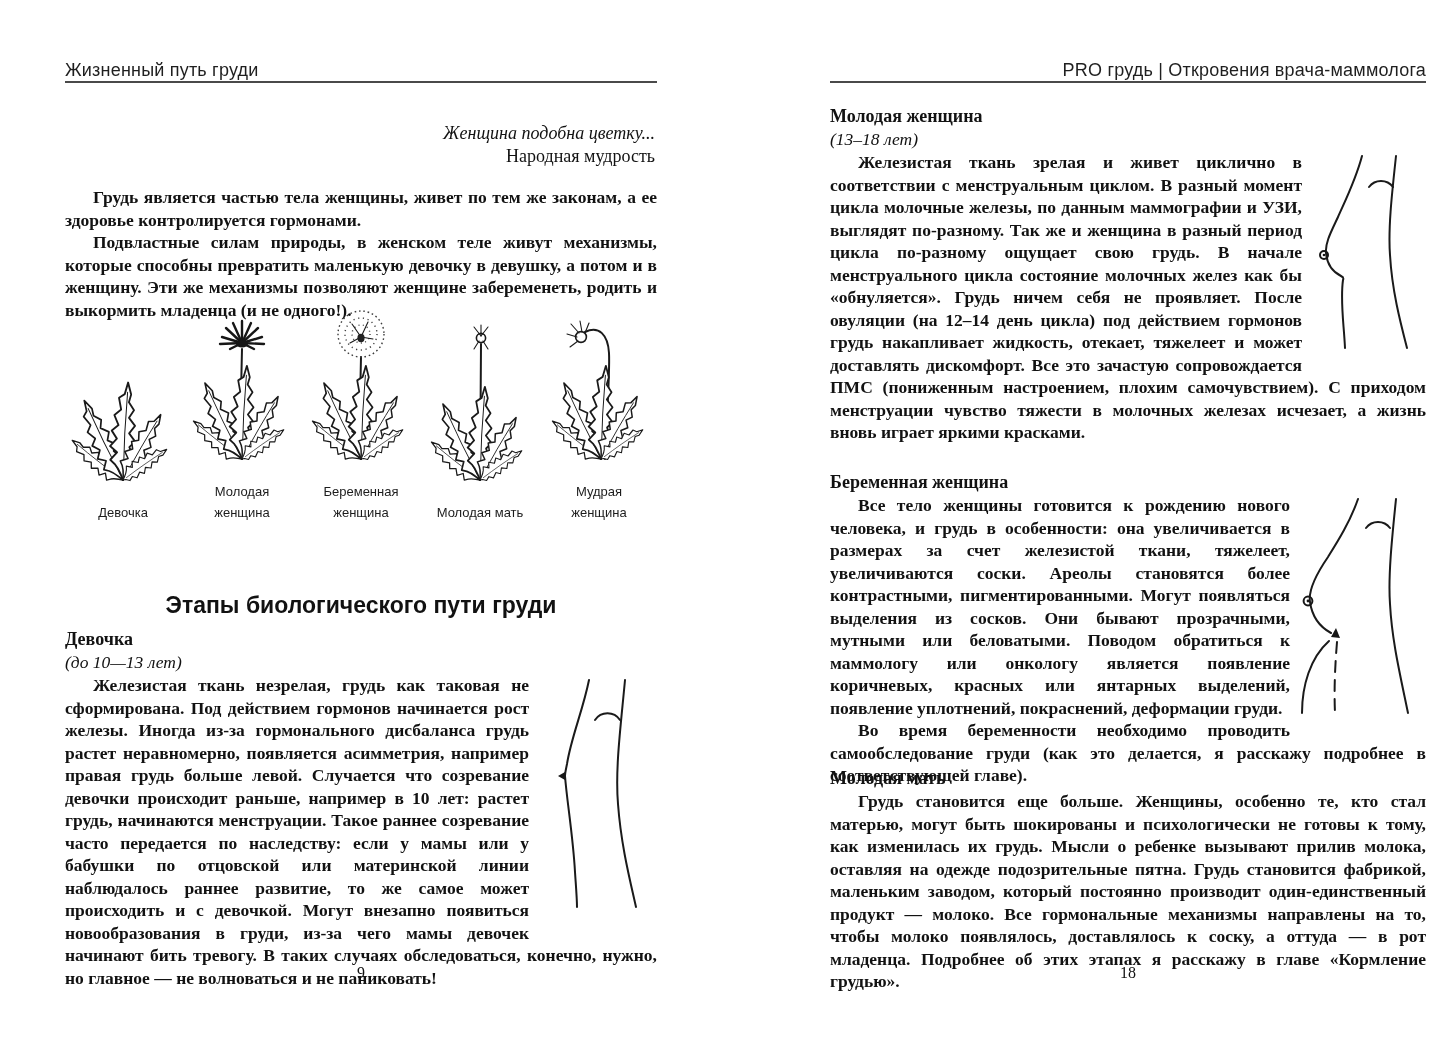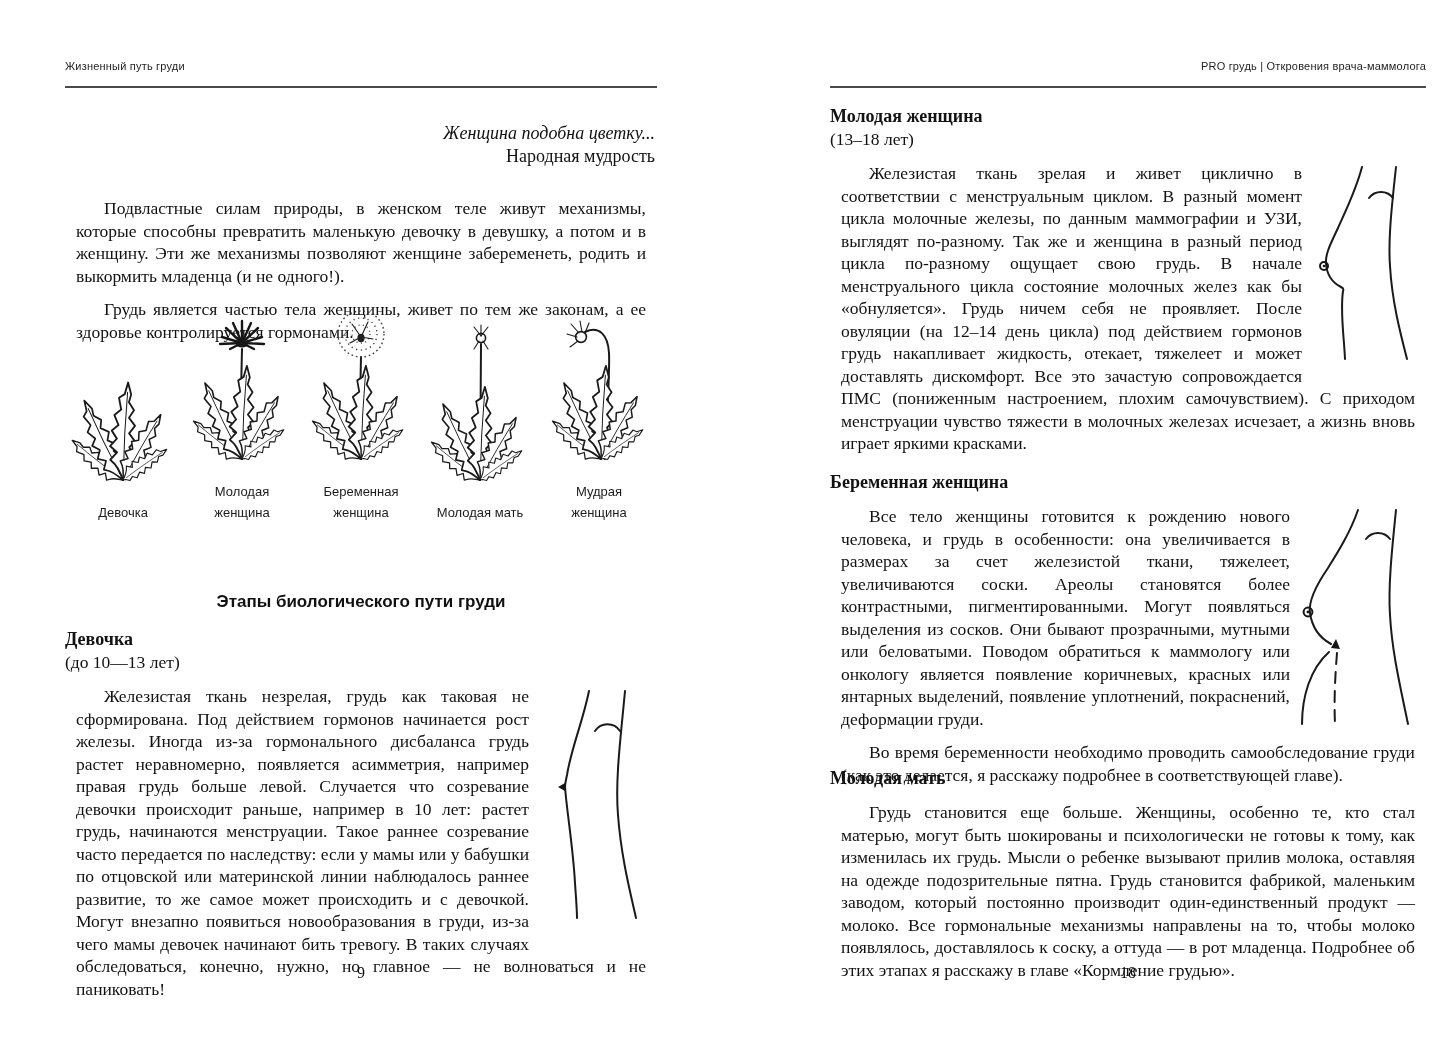--- a/index.html
+++ b/index.html
@@ -11,34 +11,34 @@
     color:#121212;
     overflow:hidden;
   }
   .page{position:absolute;top:0;height:1051px;}
   #left-page{left:65px;width:592px;}
   #right-page{left:830px;width:596px;}
 
   .running-head{
     position:absolute;top:60px;left:0;right:0;
     font-family:"Liberation Sans","DejaVu Sans",sans-serif;
-    font-size:11px;letter-spacing:.2px;color:#1f1f1f;
-    padding-bottom:14px;border-bottom:2px solid #4a4a4a;
+    font-size:18px;letter-spacing:.2px;color:#1f1f1f;
+    padding-bottom:0;border-bottom:2px solid #4a4a4a;
   }
   .rh-left{text-align:left;}
   .rh-right{text-align:right;}
 
   .epigraph{
     position:absolute;top:122px;right:2px;text-align:right;
     font-size:18px;line-height:23px;
   }
   .epigraph .quote{font-style:italic;}
 
   .bodytext{font-size:17.5px;line-height:22.5px;text-align:justify;}
-  .bodytext p{margin:11px;text-indent:28px;}
+  .bodytext p{margin:0;text-indent:28px;font-weight:bold;}
 
   .intro{position:absolute;top:186px;left:0;right:0;}
 
   .dandelion-figure{
     position:absolute;top:297px;left:0;right:0;
     display:flex;justify-content:space-between;align-items:flex-end;
   }
   .stage{display:flex;flex-direction:column;align-items:center;width:116px;}
   .stage .label{
     margin-top:6px;text-align:center;
@@ -47,28 +47,28 @@
   }
   .plant{display:block;}
   .ln{fill:none;stroke:#1a1a1a;stroke-width:2;stroke-linecap:round;stroke-linejoin:round;}
   .lnthin{fill:none;stroke:#1a1a1a;stroke-width:1.1;stroke-linecap:round;}
   .leaffill{fill:#ffffff;stroke:#1a1a1a;stroke-width:2;stroke-linejoin:round;}
   .dots{fill:none;stroke:#3c3c3c;stroke-width:1.4;}
 
   .section-heading{
     position:absolute;top:592px;left:0;right:0;text-align:center;
     font-family:"Liberation Sans","DejaVu Sans",sans-serif;
-    font-weight:bold;font-size:17px;color:#111;
+    font-weight:bold;font-size:23px;color:#111;
   }
 
   .subsection h3{
     margin:0;font-size:18px;font-weight:bold;line-height:24px;
     font-family:"Liberation Serif","DejaVu Serif",serif;
   }
-  .subsection .age{font-size:17.5px;line-height:23px;}
+  .subsection .age{font-style:italic;font-size:17.5px;line-height:23px;}
 
   #girl-section{position:absolute;top:627px;left:0;right:0;}
   #yw-section{position:absolute;top:104px;left:0;right:0;}
   #pw-section{position:absolute;top:470px;left:0;right:0;}
   #ym-section{position:absolute;top:766px;left:0;right:0;}
 
   .fig-float{float:right;margin:2px 0 4px 10px;}
   #girl-fig{width:118px;height:262px;}
   #yw-fig{width:114px;height:200px;}
   #pw-fig{width:126px;height:225px;}
@@ -105,22 +105,22 @@
     <div class="running-head rh-left">
       <span>Жизненный путь груди</span>
     </div>
 
     <div class="epigraph">
       <div class="quote">Женщина подобна цветку...</div>
       <div>Народная мудрость</div>
     </div>
 
     <div class="intro bodytext">
+      <p>Грудь является частью тела женщины, живет по тем же законам, а ее здоровье контролируется гормонами.</p>
       <p>Подвластные силам природы, в женском теле живут механизмы, которые способны превратить маленькую девочку в девушку, а потом и в женщину. Эти же механизмы позволяют женщине забеременеть, родить и выкормить младенца (и не одного!).</p>
-      <p>Грудь является частью тела женщины, живет по тем же законам, а ее здоровье контролируется гормонами.</p>
     </div>
 
     <div class="dandelion-figure">
 
       <div class="stage">
         <svg class="plant" width="112" height="178" viewBox="0 0 112 178">
           <g transform="translate(56,162) scale(0.92)">
               <use href="#rosette"></use>
             </g>
         </svg>

